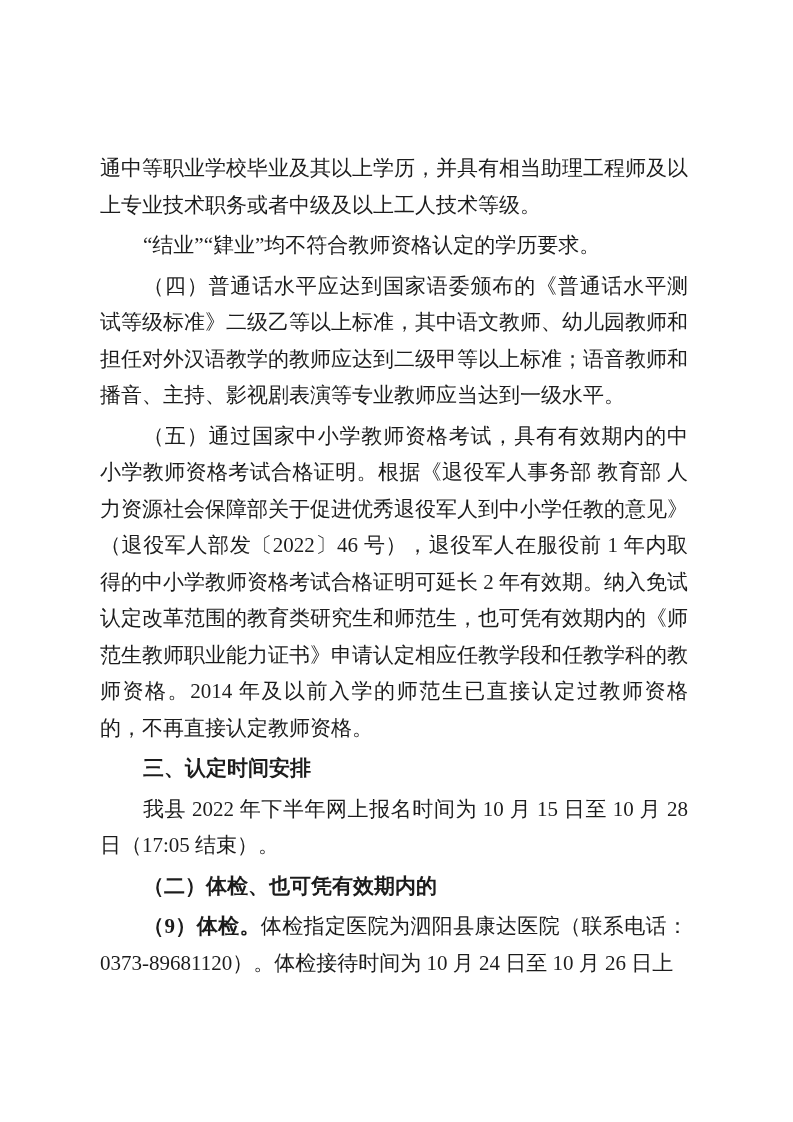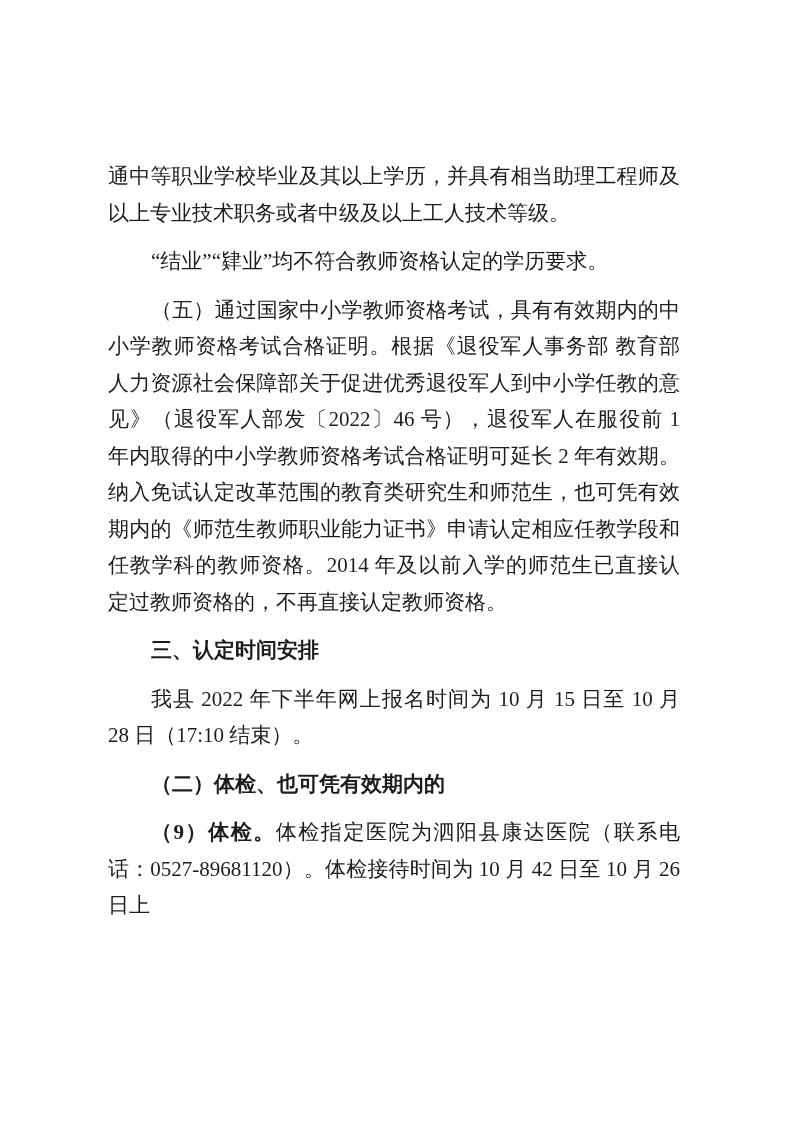--- a/index.html
+++ b/index.html
@@ -20,40 +20,41 @@
     left: 96px;
     top: 146px;
     width: 596px;
     color: #1c1c1c;
     font-size: 21px;
     line-height: 36.5px;
     text-align: justify;
     text-justify: inter-ideograph;
   }
   .text-block p {
-    margin: 12px;
+    margin: 4px;
     padding: 0;
   }
   .text-block p.indent {
     text-indent: 43px;
   }
   .text-block p.heading {
     font-weight: bold;
     text-align: left;
   }
   .bold {
     font-weight: bold;
   }
 </style>
 </head>
 <body>
 
 <div class="page">
   <div class="text-block">
       <p class=""><span>通中等职业学校毕业及其以上学历，并具有相当助理工程师及以上专业技术职务或者中级及以上工人技术等级。</span></p>
       <p class="indent "><span>“结业”“肄业”均不符合教师资格认定的学历要求。</span></p>
+      <p class="indent "><span>（四）普通话水平应达到国家语委颁布的《普通话水平测试等级标准》二级乙等以上标准，其中语文教师、幼儿园教师和担任对外汉语教学的教师应达到二级甲等以上标准；语音教师和播音、主持、影视剧表演等专业教师应当达到一级水平。</span></p>
       <p class="indent "><span>（五）通过国家中小学教师资格考试，具有有效期内的中小学教师资格考试合格证明。根据《退役军人事务部 教育部 人力资源社会保障部关于促进优秀退役军人到中小学任教的意见》（退役军人部发〔2022〕46 号），退役军人在服役前 1 年内取得的中小学教师资格考试合格证明可延长 2 年有效期。纳入免试认定改革范围的教育类研究生和师范生，也可凭有效期内的《师范生教师职业能力证书》申请认定相应任教学段和任教学科的教师资格。2014 年及以前入学的师范生已直接认定过教师资格的，不再直接认定教师资格。</span></p>
       <p class="indent heading"><span class="bold">三、认定时间安排</span></p>
-      <p class="indent "><span>我县 2022 年下半年网上报名时间为 10 月 15 日至 10 月 28 日（17:10 结束）。</span></p>
+      <p class="indent "><span>我县 2022 年下半年网上报名时间为 10 月 15 日至 10 月 28 日（17:05 结束）。</span></p>
       <p class="indent heading"><span class="bold">（二）体检、也可凭有效期内的</span></p>
-      <p class="indent "><span class="bold">（9）体检。</span><span>体检指定医院为泗阳县康达医院（联系电话：0527-89681120）。体检接待时间为 10 月 42 日至 10 月 26 日上</span></p>
+      <p class="indent "><span class="bold">（9）体检。</span><span>体检指定医院为泗阳县康达医院（联系电话：0373-89681120）。体检接待时间为 10 月 24 日至 10 月 26 日上</span></p>
     </div>
 </div>
 
 </body></html>

